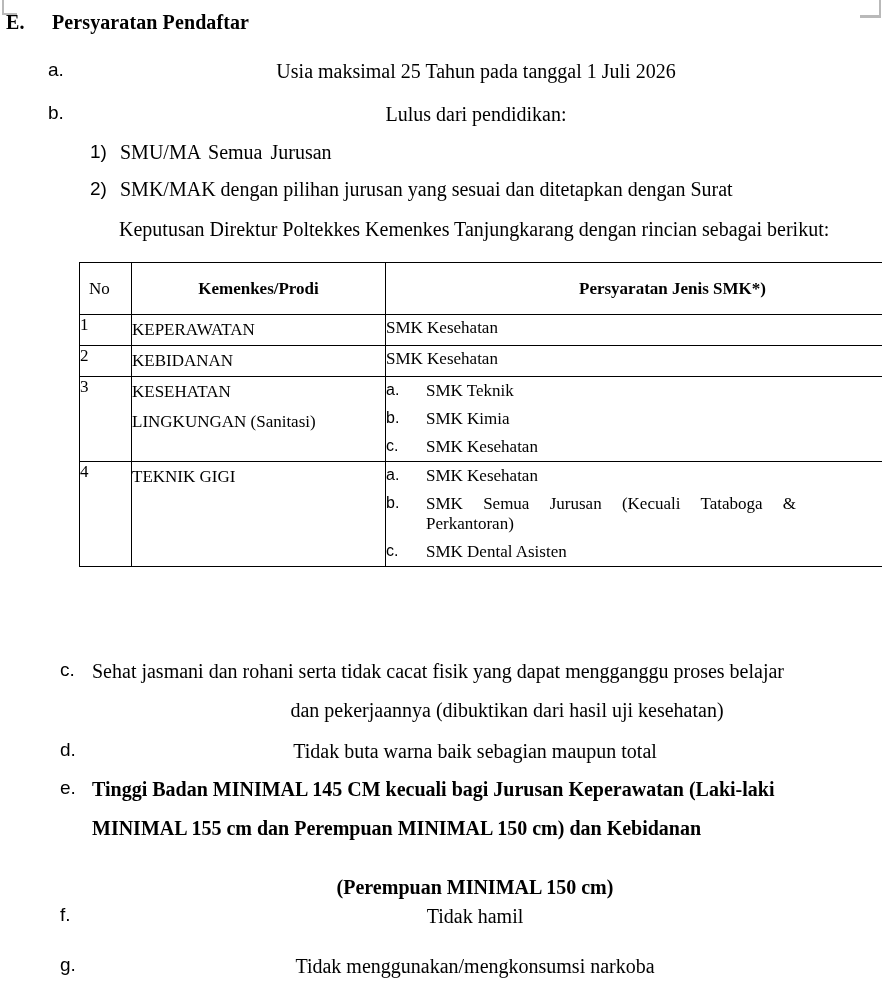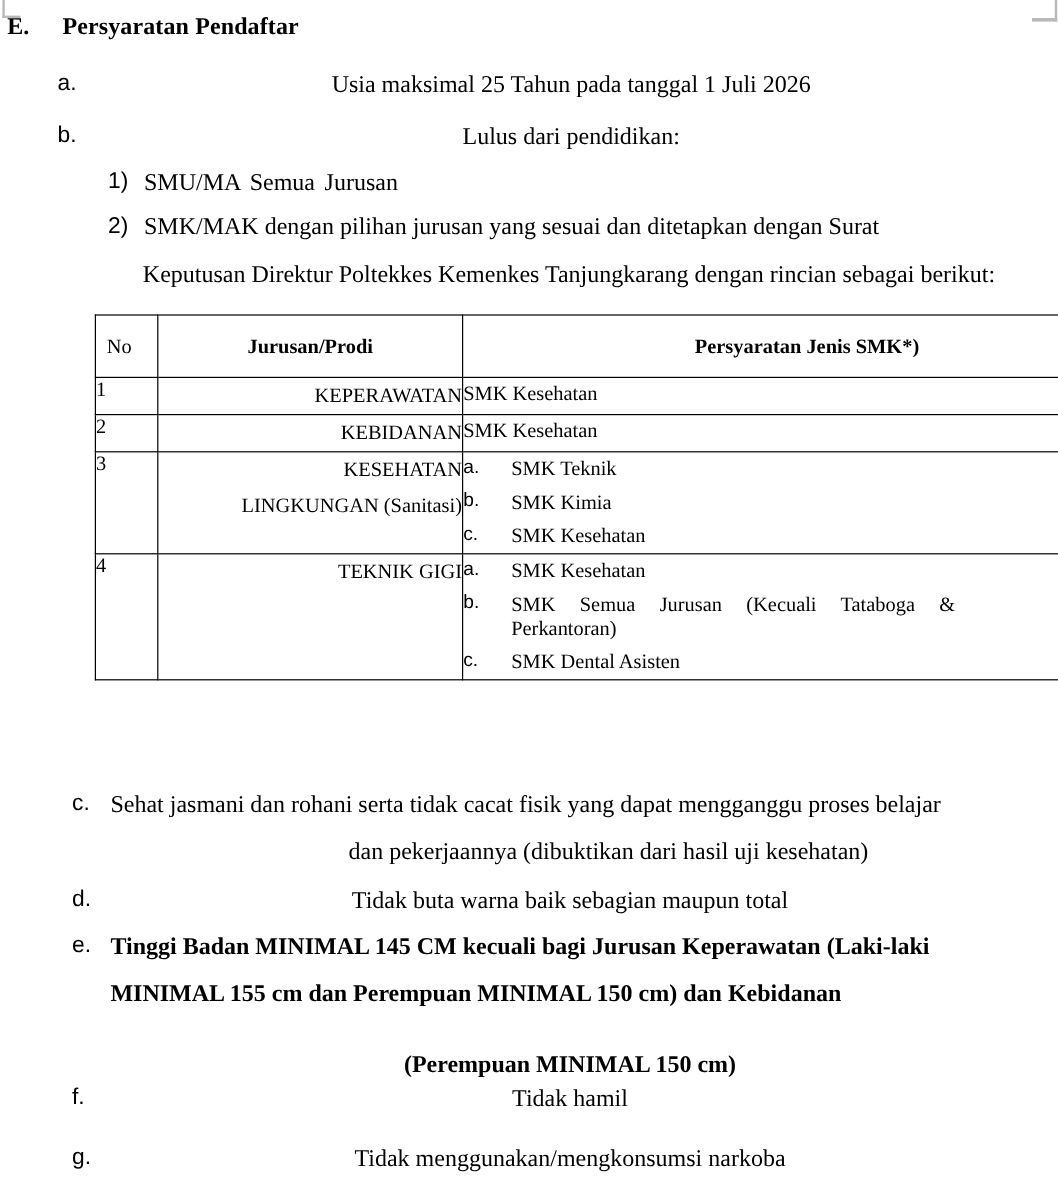--- a/index.html
+++ b/index.html
@@ -164,21 +164,21 @@
     font-family: "Liberation Sans", "DejaVu Sans", sans-serif;
     font-size: 16px;
   }
   .sub > .stx {
     flex: 1 1 auto;
     max-width: 370px;
     text-align: justify;
   }
   .sub > .stx.nojust { text-align: left; }
 
-  .prodi-line { padding: 5px 0; text-align: right; }
+  .prodi-line { padding: 5px 0; }
   .gap-sanit { letter-spacing: 0px; }
 </style>
 </head>
 <body>
 
 <div class="page">
 
   <div class="crop-mark crop-tl"></div>
   <div class="crop-mark crop-tr"></div>
 
@@ -222,21 +222,21 @@
 
   <table class="req-table">
     <colgroup>
       <col class="col-no">
       <col class="col-prodi">
       <col class="col-syarat">
     </colgroup>
     <thead>
       <tr>
         <th class="hdr-cell left-al th-no">No</th>
-        <th class="hdr-cell">Jurusan/Prodi</th>
+        <th class="hdr-cell">Kemenkes/Prodi</th>
         <th class="hdr-cell">Persyaratan Jenis SMK*)</th>
       </tr>
     </thead>
     <tbody>
 
       <tr>
         <td class="num-cell">1</td>
         <td class="prodi-cell">
           <div class="prodi-line">KEPERAWATAN</div>
         </td>

